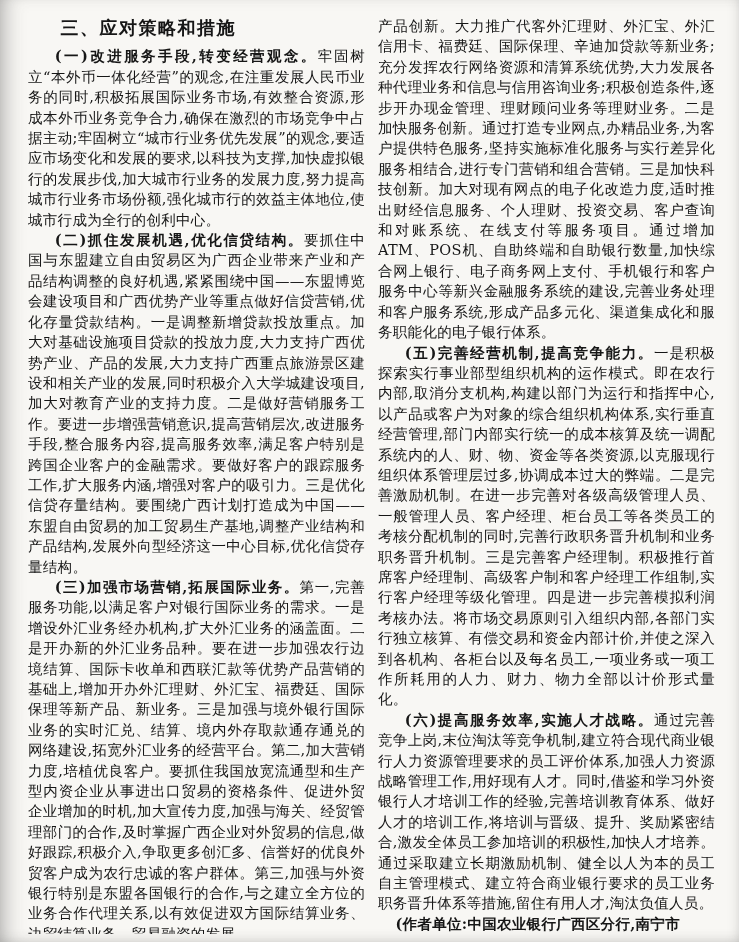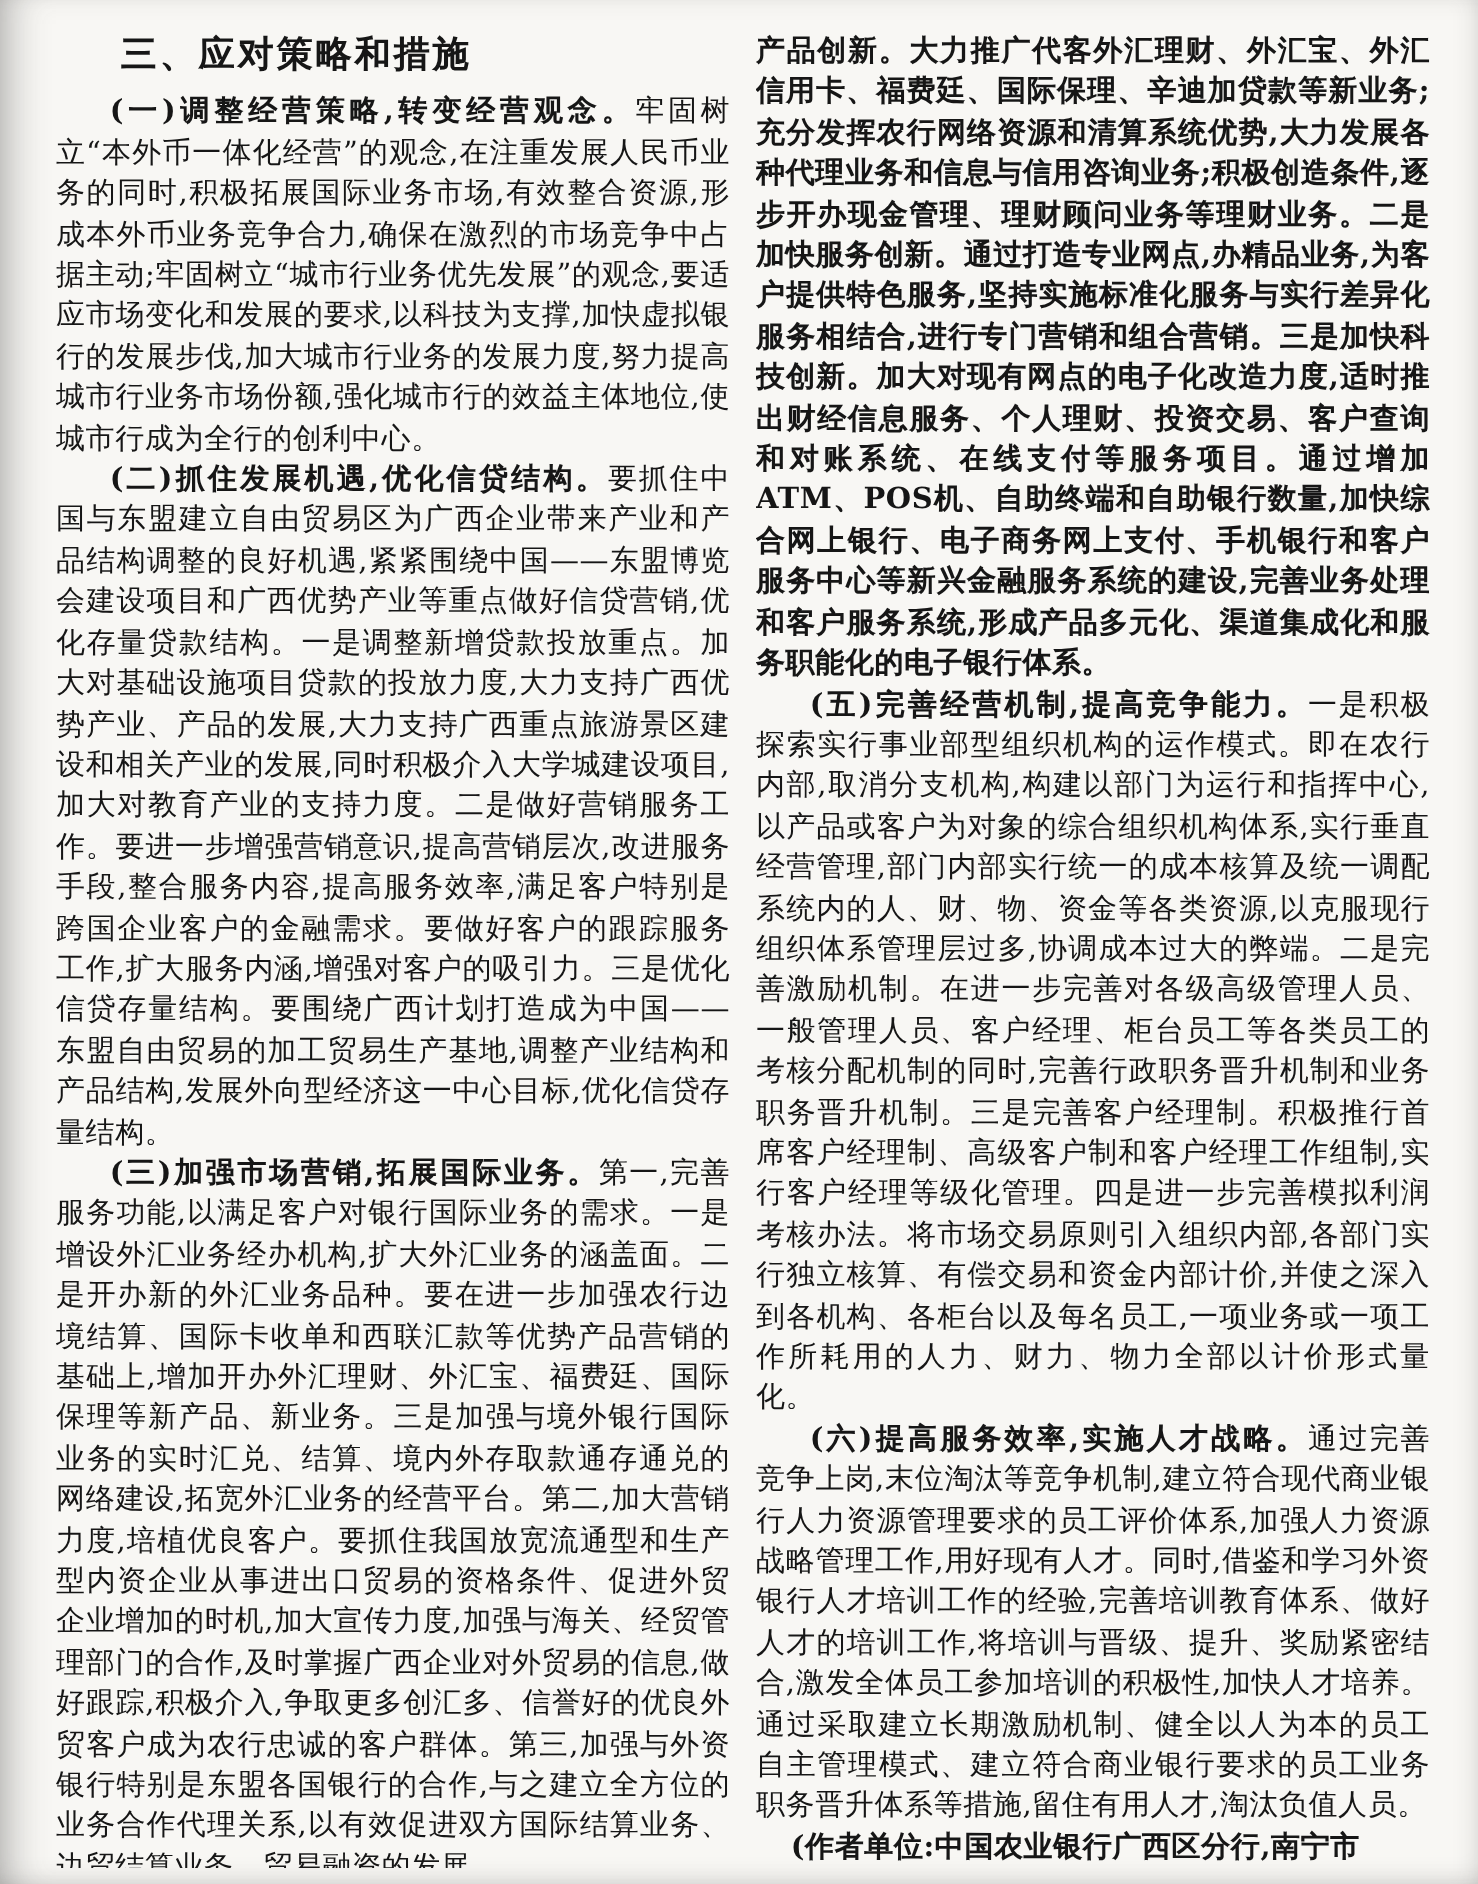--- a/index.html
+++ b/index.html
@@ -42,21 +42,20 @@
     letter-spacing: 1.5px;
     margin: 2px 0 8px 0;
     text-indent: 1.8em;
   }
   .para {
     margin: 0;
     text-indent: 1.85em;
   }
   .para.continuation {
     text-indent: 0;
-    font-weight: bold;
   }
   .lead {
     font-weight: bold;
     letter-spacing: 1px;
   }
   .author-line {
     margin: 0;
     text-indent: 1.2em;
     font-weight: bold;
     text-align: left;
@@ -64,21 +63,21 @@
 </style>
 </head>
 <body>
 
 <div class="page">
   <div class="columns">
 
     <div class="col">
       <h2 class="article-title">三、应对策略和措施</h2>
 
-      <p class="para"><span class="lead">(一)调整经营策略,转变经营观念。</span><span>牢固树立“本外币一体化经营”的观念,在注重发展人民币业务的同时,积极拓展国际业务市场,有效整合资源,形成本外币业务竞争合力,确保在激烈的市场竞争中占据主动;牢固树立“城市行业务优先发展”的观念,要适应市场变化和发展的要求,以科技为支撑,加快虚拟银行的发展步伐,加大城市行业务的发展力度,努力提高城市行业务市场份额,强化城市行的效益主体地位,使城市行成为全行的创利中心。</span></p>
+      <p class="para"><span class="lead">(一)改进服务手段,转变经营观念。</span><span>牢固树立“本外币一体化经营”的观念,在注重发展人民币业务的同时,积极拓展国际业务市场,有效整合资源,形成本外币业务竞争合力,确保在激烈的市场竞争中占据主动;牢固树立“城市行业务优先发展”的观念,要适应市场变化和发展的要求,以科技为支撑,加快虚拟银行的发展步伐,加大城市行业务的发展力度,努力提高城市行业务市场份额,强化城市行的效益主体地位,使城市行成为全行的创利中心。</span></p>
 
       <p class="para"><span class="lead">(二)抓住发展机遇,优化信贷结构。</span><span>要抓住中国与东盟建立自由贸易区为广西企业带来产业和产品结构调整的良好机遇,紧紧围绕中国——东盟博览会建设项目和广西优势产业等重点做好信贷营销,优化存量贷款结构。一是调整新增贷款投放重点。加大对基础设施项目贷款的投放力度,大力支持广西优势产业、产品的发展,大力支持广西重点旅游景区建设和相关产业的发展,同时积极介入大学城建设项目,加大对教育产业的支持力度。二是做好营销服务工作。要进一步增强营销意识,提高营销层次,改进服务手段,整合服务内容,提高服务效率,满足客户特别是跨国企业客户的金融需求。要做好客户的跟踪服务工作,扩大服务内涵,增强对客户的吸引力。三是优化信贷存量结构。要围绕广西计划打造成为中国——东盟自由贸易的加工贸易生产基地,调整产业结构和产品结构,发展外向型经济这一中心目标,优化信贷存量结构。</span></p>
 
       <p class="para"><span class="lead">(三)加强市场营销,拓展国际业务。</span><span>第一,完善服务功能,以满足客户对银行国际业务的需求。一是增设外汇业务经办机构,扩大外汇业务的涵盖面。二是开办新的外汇业务品种。要在进一步加强农行边境结算、国际卡收单和西联汇款等优势产品营销的基础上,增加开办外汇理财、外汇宝、福费廷、国际保理等新产品、新业务。三是加强与境外银行国际业务的实时汇兑、结算、境内外存取款通存通兑的网络建设,拓宽外汇业务的经营平台。第二,加大营销力度,培植优良客户。要抓住我国放宽流通型和生产型内资企业从事进出口贸易的资格条件、促进外贸企业增加的时机,加大宣传力度,加强与海关、经贸管理部门的合作,及时掌握广西企业对外贸易的信息,做好跟踪,积极介入,争取更多创汇多、信誉好的优良外贸客户成为农行忠诚的客户群体。第三,加强与外资银行特别是东盟各国银行的合作,与之建立全方位的业务合作代理关系,以有效促进双方国际结算业务、边贸结算业务、贸易融资的发展。</span></p>
 
     </div>
 
     <div class="col">
       <p class="para continuation"><span>产品创新。大力推广代客外汇理财、外汇宝、外汇信用卡、福费廷、国际保理、辛迪加贷款等新业务;充分发挥农行网络资源和清算系统优势,大力发展各种代理业务和信息与信用咨询业务;积极创造条件,逐步开办现金管理、理财顾问业务等理财业务。二是加快服务创新。通过打造专业网点,办精品业务,为客户提供特色服务,坚持实施标准化服务与实行差异化服务相结合,进行专门营销和组合营销。三是加快科技创新。加大对现有网点的电子化改造力度,适时推出财经信息服务、个人理财、投资交易、客户查询和对账系统、在线支付等服务项目。通过增加ATM、POS机、自助终端和自助银行数量,加快综合网上银行、电子商务网上支付、手机银行和客户服务中心等新兴金融服务系统的建设,完善业务处理和客户服务系统,形成产品多元化、渠道集成化和服务职能化的电子银行体系。</span></p>
 

